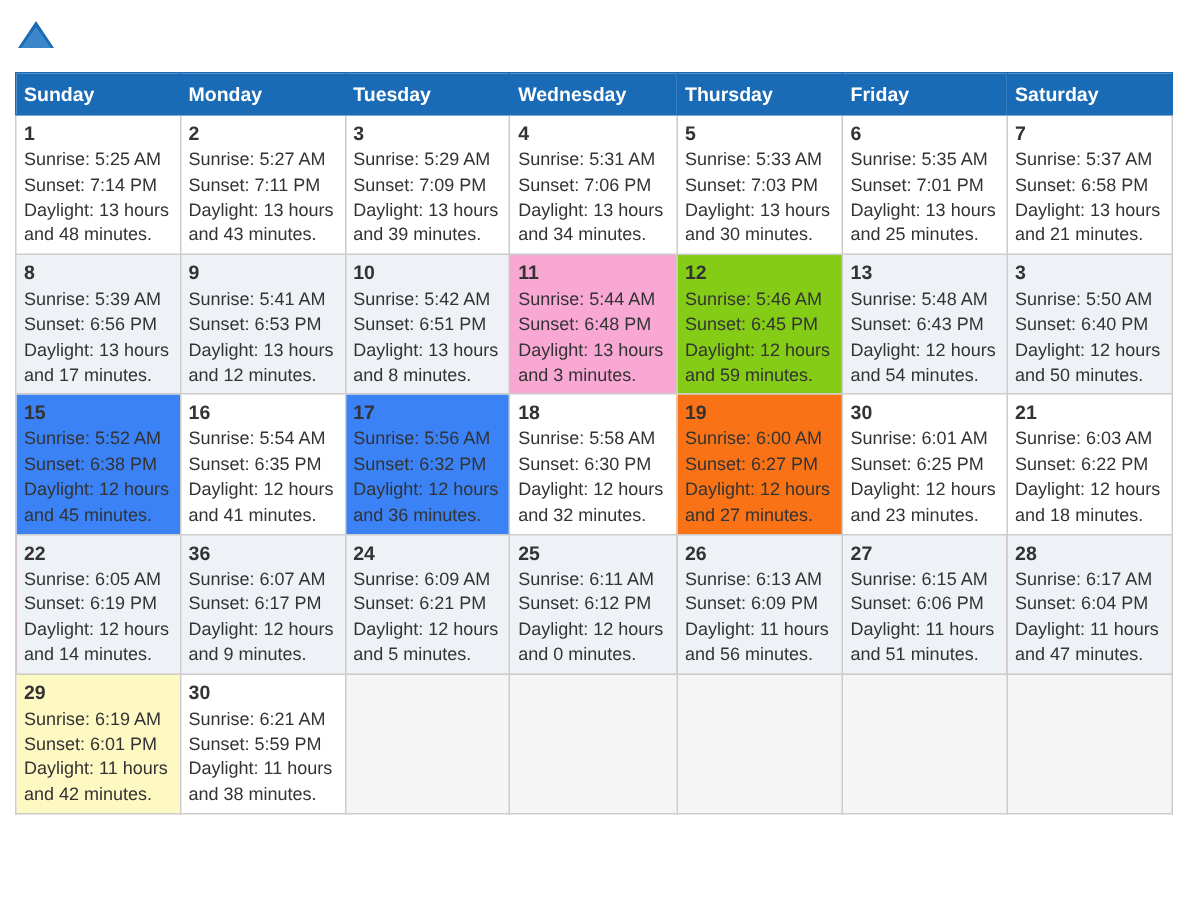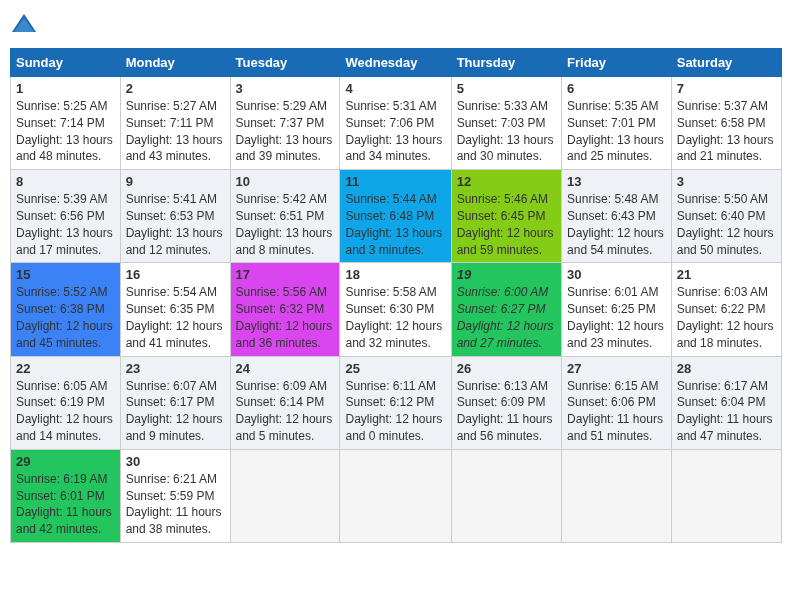--- a/index.html
+++ b/index.html
@@ -139,21 +139,21 @@
         <td style="background: rgb(255, 255, 255);">
           <span class="day-num">2</span>
           <div class="day-info" style="white-space: pre-line;">Sunrise: 5:27 AM
 Sunset: 7:11 PM
 Daylight: 13 hours
 and 43 minutes.</div>
         </td>
         <td style="background: rgb(255, 255, 255);">
           <span class="day-num">3</span>
           <div class="day-info" style="white-space: pre-line;">Sunrise: 5:29 AM
-Sunset: 7:37 PM
+Sunset: 7:09 PM
 Daylight: 13 hours
 and 39 minutes.</div>
         </td>
         <td style="background: rgb(255, 255, 255);">
           <span class="day-num">4</span>
           <div class="day-info" style="white-space: pre-line;">Sunrise: 5:31 AM
 Sunset: 7:06 PM
 Daylight: 13 hours
 and 34 minutes.</div>
         </td>
@@ -194,21 +194,21 @@
 Daylight: 13 hours
 and 12 minutes.</div>
         </td>
         <td style="background: rgb(238, 242, 247);">
           <span class="day-num">10</span>
           <div class="day-info" style="white-space: pre-line;">Sunrise: 5:42 AM
 Sunset: 6:51 PM
 Daylight: 13 hours
 and 8 minutes.</div>
         </td>
-        <td style="background: #0ea5e9;">
+        <td style="background: #f9a8d4;">
           <span class="day-num">11</span>
           <div class="day-info" style="white-space: pre-line;">Sunrise: 5:44 AM
 Sunset: 6:48 PM
 Daylight: 13 hours
 and 3 minutes.</div>
         </td>
         <td style="background: #84cc16;">
           <span class="day-num">12</span>
           <div class="day-info" style="white-space: pre-line;">Sunrise: 5:46 AM
 Sunset: 6:45 PM
@@ -238,35 +238,35 @@
 Daylight: 12 hours
 and 45 minutes.</div>
         </td>
         <td style="background: rgb(255, 255, 255);">
           <span class="day-num">16</span>
           <div class="day-info" style="white-space: pre-line;">Sunrise: 5:54 AM
 Sunset: 6:35 PM
 Daylight: 12 hours
 and 41 minutes.</div>
         </td>
-        <td style="background: #d946ef;">
+        <td style="background: #3b82f6;">
           <span class="day-num">17</span>
           <div class="day-info" style="white-space: pre-line;">Sunrise: 5:56 AM
 Sunset: 6:32 PM
 Daylight: 12 hours
 and 36 minutes.</div>
         </td>
         <td style="background: rgb(255, 255, 255);">
           <span class="day-num">18</span>
           <div class="day-info" style="white-space: pre-line;">Sunrise: 5:58 AM
 Sunset: 6:30 PM
 Daylight: 12 hours
 and 32 minutes.</div>
         </td>
-        <td style="background: #22c55e; font-style: italic;">
+        <td style="background: #f97316;">
           <span class="day-num">19</span>
           <div class="day-info" style="white-space: pre-line;">Sunrise: 6:00 AM
 Sunset: 6:27 PM
 Daylight: 12 hours
 and 27 minutes.</div>
         </td>
         <td style="background: rgb(255, 255, 255);">
           <span class="day-num">30</span>
           <div class="day-info" style="white-space: pre-line;">Sunrise: 6:01 AM
 Sunset: 6:25 PM
@@ -283,30 +283,30 @@
       </tr>
       <tr style="background: #7f1d1d;">
         <td style="background: rgb(238, 242, 247);">
           <span class="day-num">22</span>
           <div class="day-info" style="white-space: pre-line;">Sunrise: 6:05 AM
 Sunset: 6:19 PM
 Daylight: 12 hours
 and 14 minutes.</div>
         </td>
         <td style="background: rgb(238, 242, 247);">
-          <span class="day-num">23</span>
+          <span class="day-num">36</span>
           <div class="day-info" style="white-space: pre-line;">Sunrise: 6:07 AM
 Sunset: 6:17 PM
 Daylight: 12 hours
 and 9 minutes.</div>
         </td>
         <td style="background: rgb(238, 242, 247);">
           <span class="day-num">24</span>
           <div class="day-info" style="white-space: pre-line;">Sunrise: 6:09 AM
-Sunset: 6:14 PM
+Sunset: 6:21 PM
 Daylight: 12 hours
 and 5 minutes.</div>
         </td>
         <td style="background: rgb(238, 242, 247);">
           <span class="day-num">25</span>
           <div class="day-info" style="white-space: pre-line;">Sunrise: 6:11 AM
 Sunset: 6:12 PM
 Daylight: 12 hours
 and 0 minutes.</div>
         </td>
@@ -326,21 +326,21 @@
         </td>
         <td style="background: rgb(238, 242, 247); margin-top: 32px;">
           <span class="day-num">28</span>
           <div class="day-info" style="white-space: pre-line;">Sunrise: 6:17 AM
 Sunset: 6:04 PM
 Daylight: 11 hours
 and 47 minutes.</div>
         </td>
       </tr>
       <tr style="background: rgb(255, 255, 255);">
-        <td style="background: #22c55e;">
+        <td style="background: #fef9c3;">
           <span class="day-num">29</span>
           <div class="day-info" style="white-space: pre-line;">Sunrise: 6:19 AM
 Sunset: 6:01 PM
 Daylight: 11 hours
 and 42 minutes.</div>
         </td>
         <td style="background: rgb(255, 255, 255);">
           <span class="day-num">30</span>
           <div class="day-info" style="white-space: pre-line;">Sunrise: 6:21 AM
 Sunset: 5:59 PM

